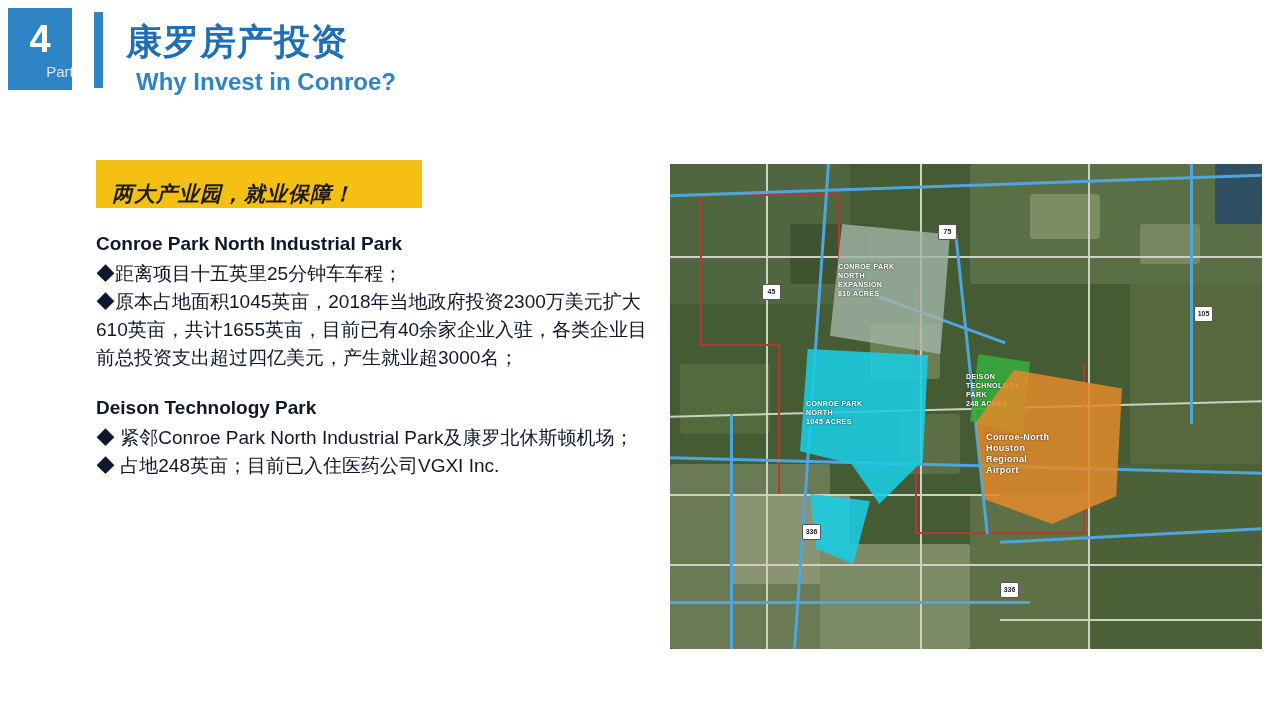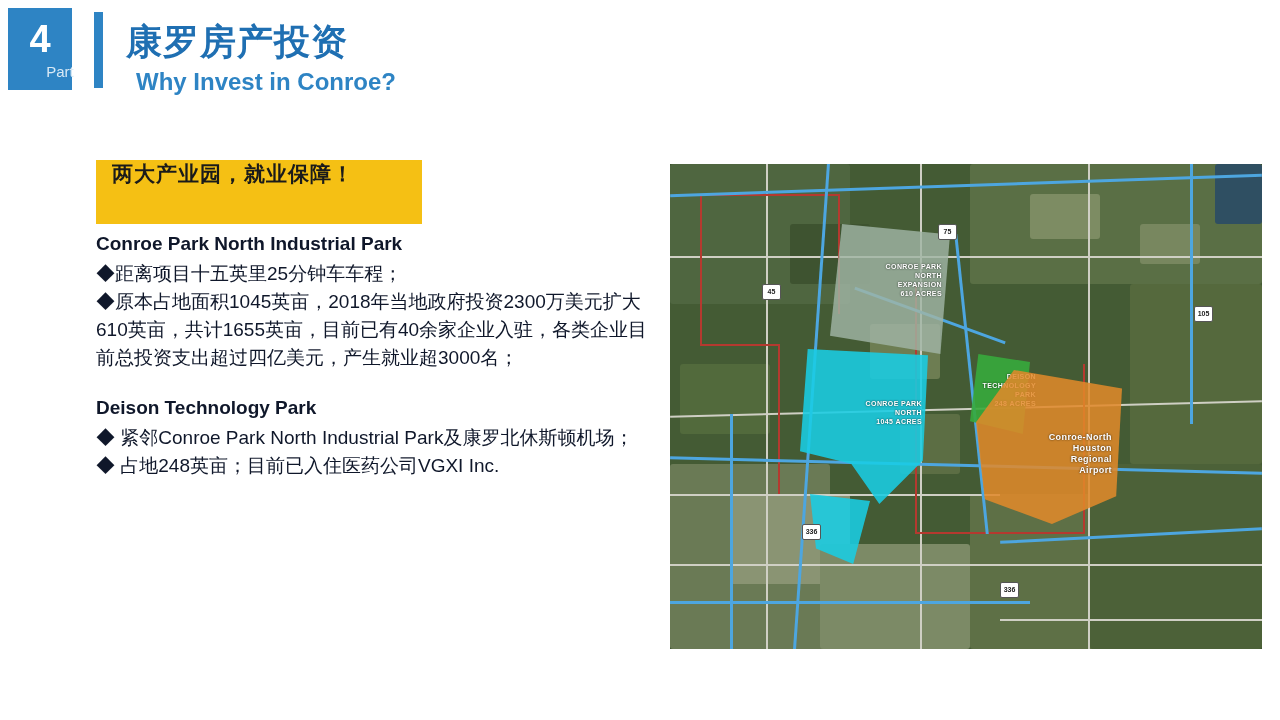--- a/index.html
+++ b/index.html
@@ -69,24 +69,25 @@
     font-weight: bold;
     color: #2e84c4;
   }
 
   
   .highlight-box {
     position: absolute;
     left: 96px;
     top: 160px;
     width: 326px;
-    height: 64px;
+    height: 48px;
     background: #f5c014;
     display: flex;
-    align-items: flex-start;
+    align-items: flex-end;
+    font-style: italic;
   }
   .highlight-box span {
     margin-left: 16px;
     font-size: 21px;
     font-weight: bold;
     color: #1a1a1a;
     letter-spacing: 1px;
   }
 
   
@@ -142,21 +143,21 @@
     background: #b5392f;
   }
   .zone {
     position: absolute;
   }
   .zone-label {
     position: absolute;
     color: #ffffff;
     font-size: 7px;
     font-weight: bold;
-    text-align: right;
+    text-align: left;
     line-height: 9px;
     letter-spacing: 0.4px;
     text-shadow: 0 0 2px rgba(0,0,0,.8);
   }
   .shield {
     position: absolute;
     width: 17px;
     height: 14px;
     background: #ffffff;
     border: 1px solid #555;

